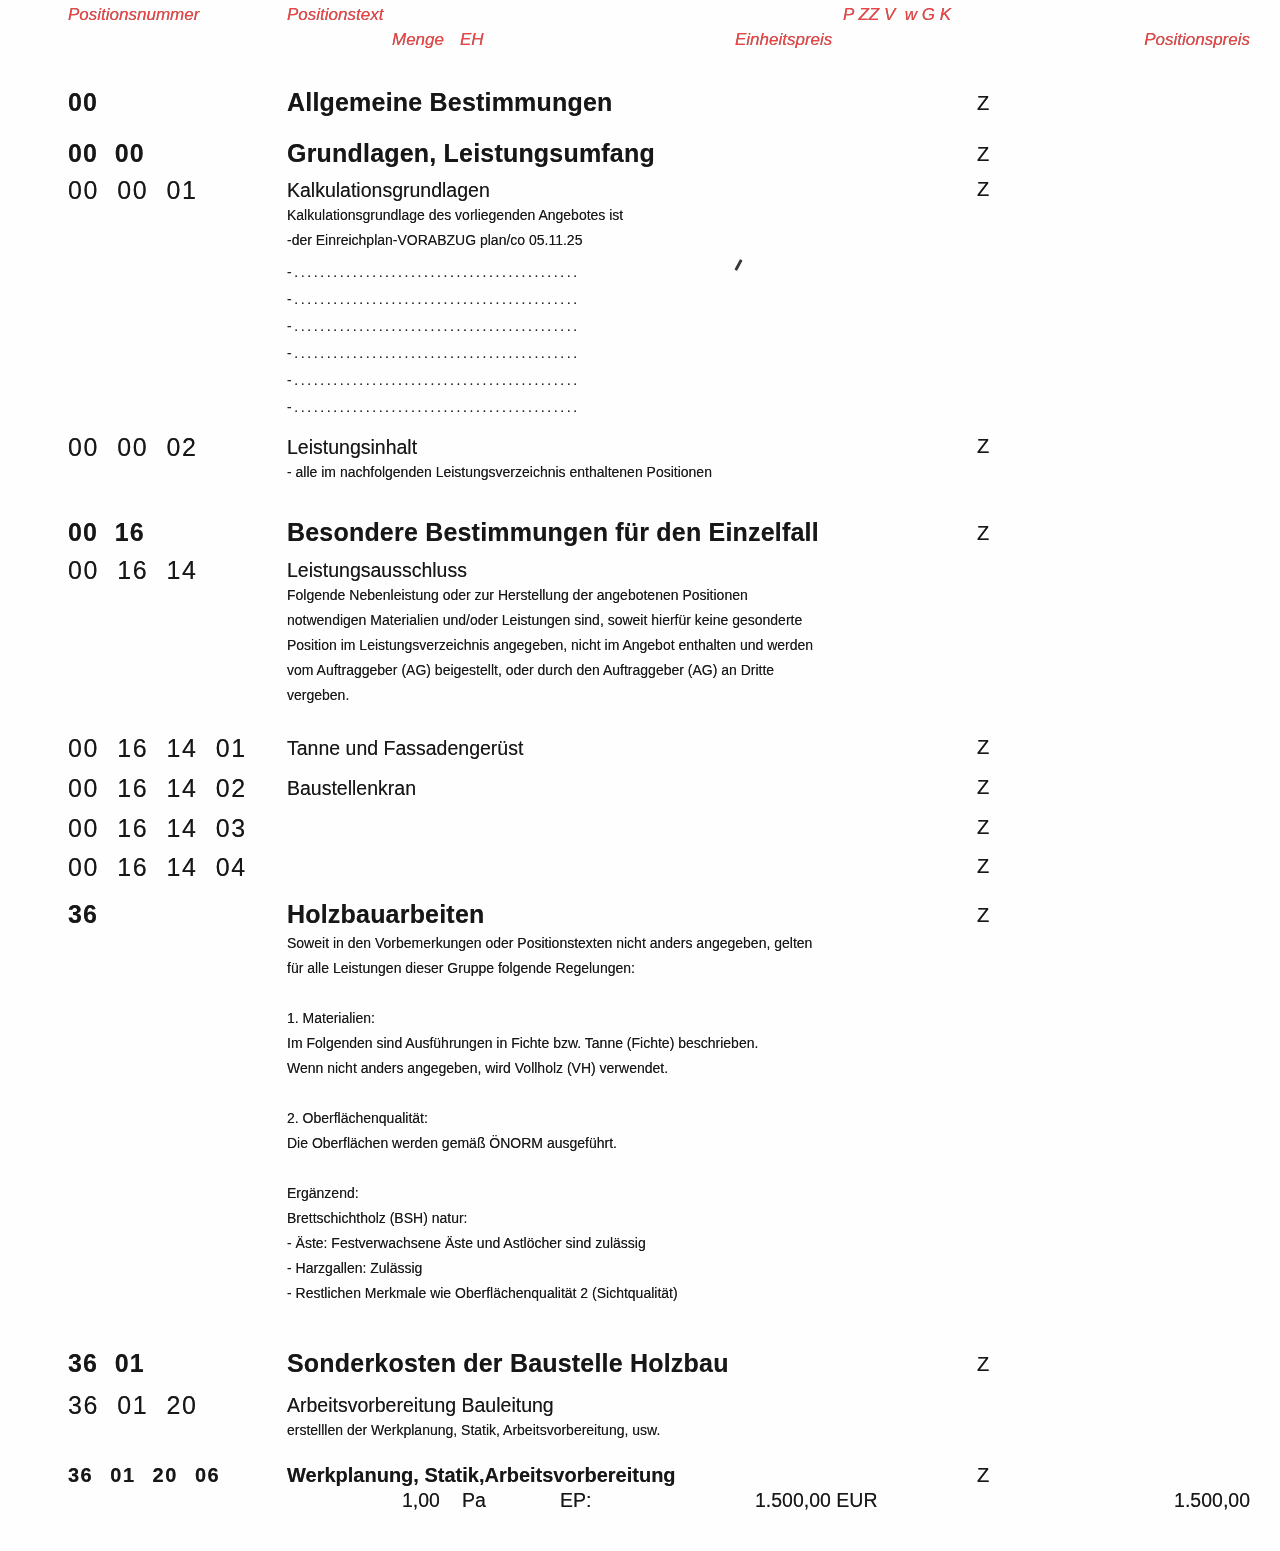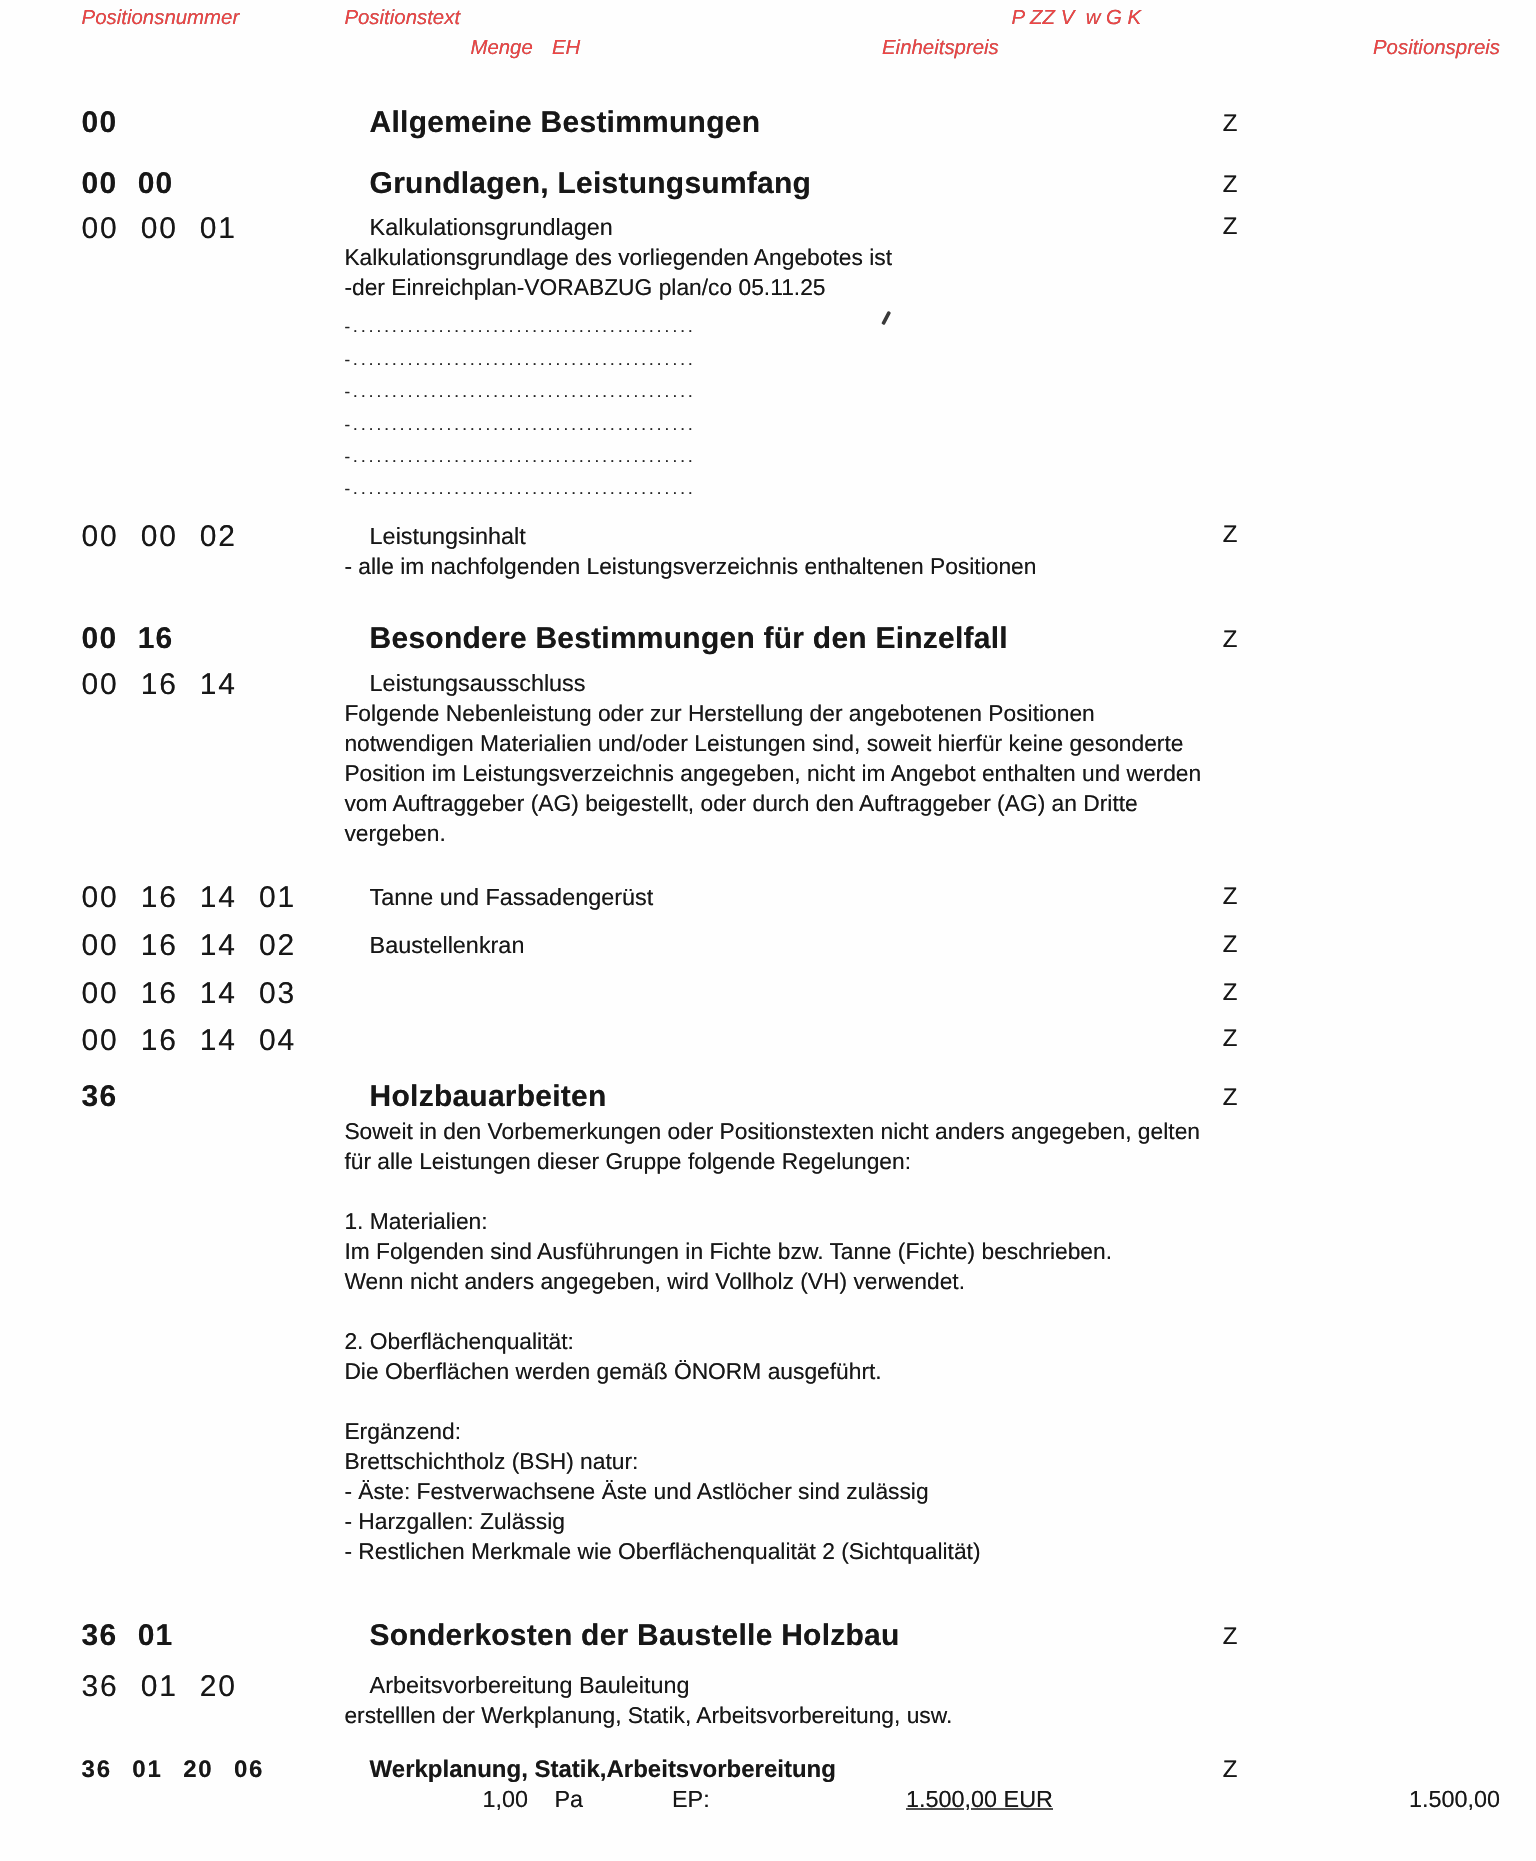--- a/index.html
+++ b/index.html
@@ -19,43 +19,43 @@
   .hdr-row{position:relative;height:25px;font-style:italic;font-size:17px;color:#ef4444;}
   .hdr-row span{position:absolute;top:0;white-space:pre;}
   .h-posnr{left:0;}
   .h-postext{left:219px;}
   .h-flags{left:775px;}
   .h-menge{left:324px;}
   .h-eh{left:392px;}
   .h-einheitspreis{left:667px;}
   .h-positionspreis{right:30px;}
   
-  .row{display:grid;grid-template-columns:219px 668px 56px 1fr;align-items:start;gap:21px;}
+  .row{display:grid;grid-template-columns:219px 668px 56px 1fr;align-items:start;}
   .c-num{font-size:25px;line-height:25px;letter-spacing:1.5px;word-spacing:10px;white-space:nowrap;}
   .c-title{font-size:19.5px;line-height:25px;white-space:nowrap;}
   .c-z{font-size:20px;line-height:inherit;text-align:center;}
   .c-price{text-align:right;padding-right:30px;}
   .lvl1 .c-num,.lvl1 .c-title{font-weight:700;font-size:25px;line-height:28px;letter-spacing:.2px;}
   .lvl1 .c-num{letter-spacing:1px;word-spacing:9px;}
   .lvl1 .c-z{padding-top:3px;line-height:25px;}
   .lvl2 .c-num,.lvl2 .c-title{font-weight:700;font-size:20px;line-height:26px;}
   .lvl2 .c-z{line-height:26px;}
   
   .body{margin-left:219px;width:960px;}
-  .bl{min-height:25px;line-height:25px;font-size:19px;white-space:pre;}
+  .bl{min-height:25px;line-height:25px;font-size:14px;white-space:pre;}
   
   .dotted{margin-left:219px;margin-top:6px;}
   .dot-line{height:27px;line-height:27px;font-size:14px;letter-spacing:2.6px;color:#252525;white-space:pre;}
   
   .qty-line{position:relative;height:25px;font-size:19.5px;line-height:25px;}
   .qty-line span{position:absolute;top:0;white-space:pre;}
   .q-menge{left:334px;}
   .q-eh{left:394px;}
   .q-ep-label{left:492px;}
-  .q-ep-value{left:687px;text-decoration:underline;}
+  .q-ep-value{left:687px;}
   .q-total{right:30px;}
   
   .e1{margin-top:33px;}  .e2{margin-top:23px;}  .e3{margin-top:11px;}
   .e4{margin-top:14px;}  .e5{margin-top:33px;}  .e6{margin-top:12px;}
   .e7{margin-top:28px;}  .e8{margin-top:15px;}  .e9{margin-top:15px;}
   .e10{margin-top:14px;} .e11{margin-top:20px;} .e11 .body{margin-top:3px;}
   .e12{margin-top:43px;} .e13{margin-top:16px;} .e14{margin-top:19px;}
   
   .artifact{position:absolute;left:737px;top:259px;width:3px;height:12px;background:#3a3a3a;border-radius:1px;transform:rotate(28deg);}
 </style>

